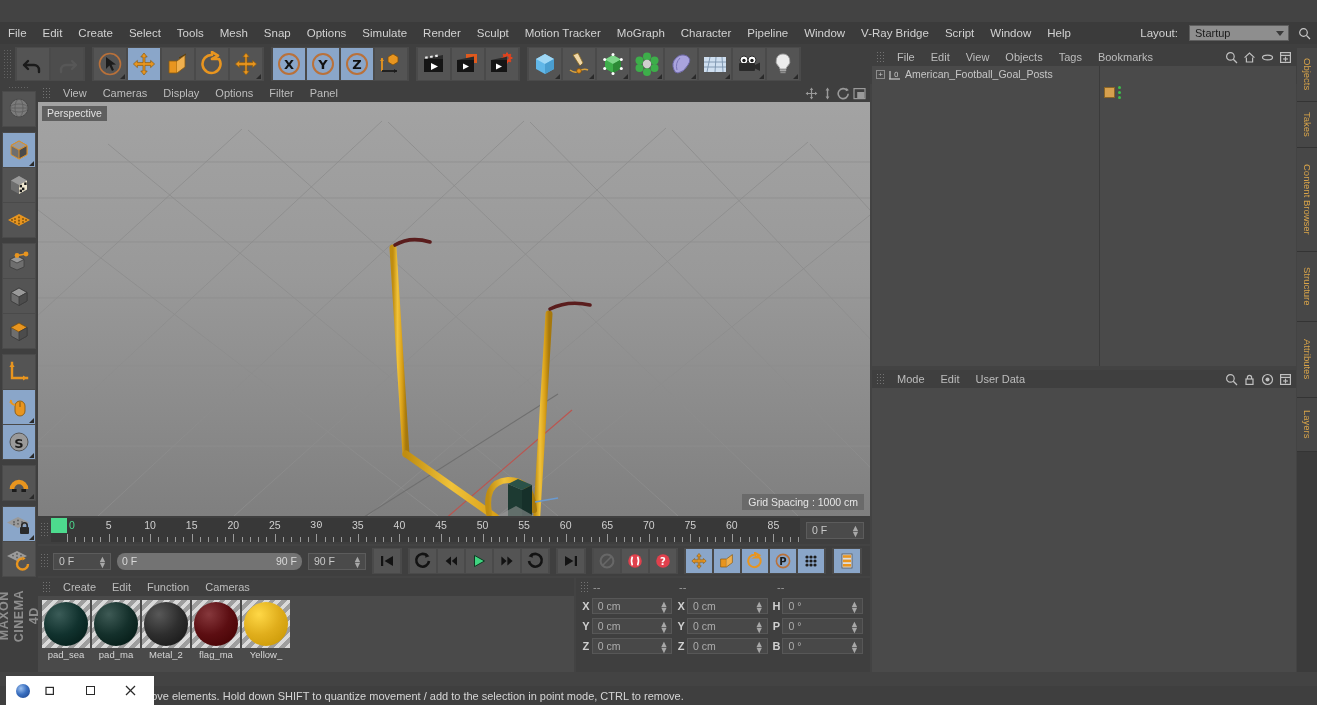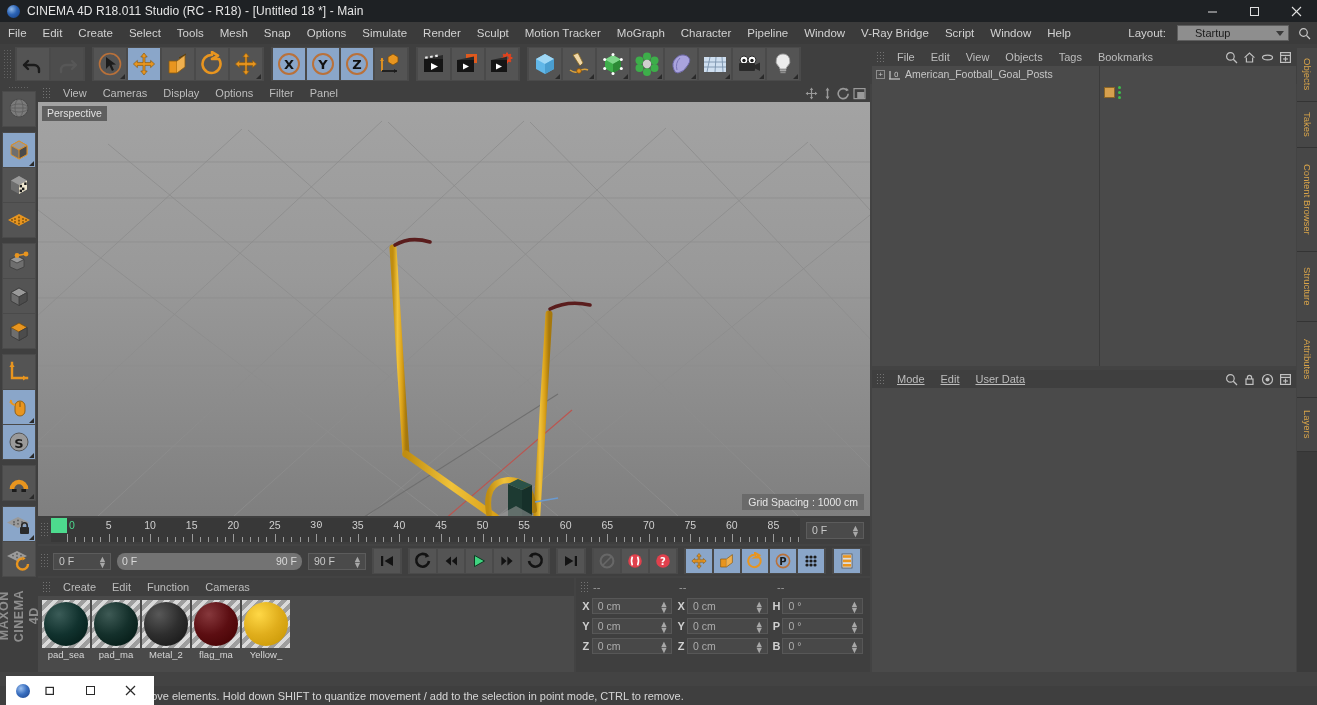--- a/index.html
+++ b/index.html
@@ -36,23 +36,23 @@
     position: absolute; left: 0; top: 22px; width: 1317px; height: 22px;
     background: #3b3b3b; display: flex; align-items: center;
   }
   .menu-item {
     color: #d2d2d2; font-size: 11.5px; padding: 0 8px; height: 22px;
     display: flex; align-items: center; white-space: nowrap;
   }
   .layout-wrap { margin-left: auto; display: flex; align-items: center; padding-right: 4px; }
   .layout-label { color: #d2d2d2; font-size: 11.5px; margin-right: 11px; }
   .layout-select {
-    width: 112px; height: 16px; background: #8e8e8e; border: 1px solid #5d5d5d;
+    width: 100px; height: 16px; background: #8e8e8e; border: 1px solid #5d5d5d;
     color: #1c1c1c; font-size: 11px; display: flex; align-items: center;
-    padding-left: 17px; position: relative;
+    padding-left: 5px; position: relative;
   }
   .layout-select .caret {
     position: absolute; right: 4px; top: 5px;
     border-left: 4px solid transparent; border-right: 4px solid transparent;
     border-top: 5px solid #3a3a3a;
   }
   .menu-search { width: 18px; margin-left: 6px; display: flex; justify-content: center; }
 
   
   .toolbar {
@@ -222,21 +222,21 @@
   }
   .obj-oicon { width: 14px; height: 12px; position: relative; }
   .obj-label { color: #c6c6c6; font-size: 10.5px; white-space: nowrap; }
   .obj-tagstrip { position: absolute; left: 232px; top: 20px; display: flex; align-items: center; gap: 3px; }
   .dots { display: flex; flex-direction: column; gap: 2px; }
   .dot { width: 3px; height: 3px; border-radius: 50%; background: #3cc14a; }
 
   
   .attrpanel { position: absolute; left: 872px; top: 370px; width: 424px; height: 302px; background: #3f3f3f; }
   .attr-menubar { height: 18px; display: flex; align-items: center; position: relative; }
-  .attr-menu-item { color: #bdbdbd; font-size: 11px; padding: 0 8px; text-decoration: underline; }
+  .attr-menu-item { color: #bdbdbd; font-size: 11px; padding: 0 8px; }
   .attr-tools { position: absolute; right: 4px; top: 2px; display: flex; gap: 5px; align-items: center; }
   .attr-body { position: absolute; left: 0; top: 18px; width: 424px; height: 284px; background: #4a4a4a; }
 
   
   .vtabs { position: absolute; left: 1297px; top: 48px; width: 20px; height: 624px; background: #3b3b3b; }
   .vtab {
     width: 20px; background: #474747; border-bottom: 1px solid #343434;
     color: #d8a44a; font-size: 9.5px; writing-mode: vertical-rl;
     display: flex; align-items: center; justify-content: center;
     padding: 6px 0;
@@ -260,42 +260,20 @@
   }
   .tp-btn { width: 40px; height: 29px; display: flex; align-items: center; justify-content: center; color: #2a2a2a; }
 
   .sq { width: 9px; height: 9px; border: 1.3px solid #2a2a2a; }
 </style>
 </head>
 <body>
 
 <div class="app">
 
-  <div class="titlebar">
-    <div class="title-icon"></div>
-    <div class="title-text">CINEMA 4D R18.011 Studio (RC - R18) - [Untitled 18 *] - Main</div>
-    <div class="win-btns">
-      <div class="win-btn">
-        <svg width="11" height="11" viewBox="0 0 11 11">
-            <line x1="1" y1="6" x2="10" y2="6" stroke="#e0e0e0" stroke-width="1"></line>
-          </svg>
-      </div>
-      <div class="win-btn">
-        <svg width="11" height="11" viewBox="0 0 11 11">
-            <rect x="1.5" y="1.5" width="8" height="8" fill="none" stroke="#e0e0e0" stroke-width="1"></rect>
-          </svg>
-      </div>
-      <div class="win-btn close">
-        <svg width="11" height="11" viewBox="0 0 11 11">
-            <line x1="1" y1="1" x2="10" y2="10" stroke="#e0e0e0" stroke-width="1.1"></line>
-            <line x1="10" y1="1" x2="1" y2="10" stroke="#e0e0e0" stroke-width="1.1"></line>
-          </svg>
-      </div>
-    </div>
-  </div>
 
   <div class="menubar">
     <div class="menu-item">File</div>
     <div class="menu-item">Edit</div>
     <div class="menu-item">Create</div>
     <div class="menu-item">Select</div>
     <div class="menu-item">Tools</div>
     <div class="menu-item">Mesh</div>
     <div class="menu-item">Snap</div>
     <div class="menu-item">Options</div>

